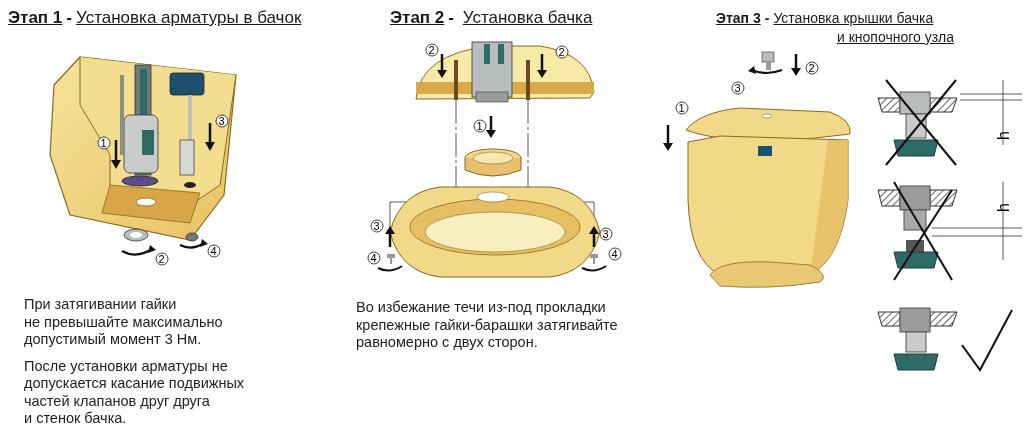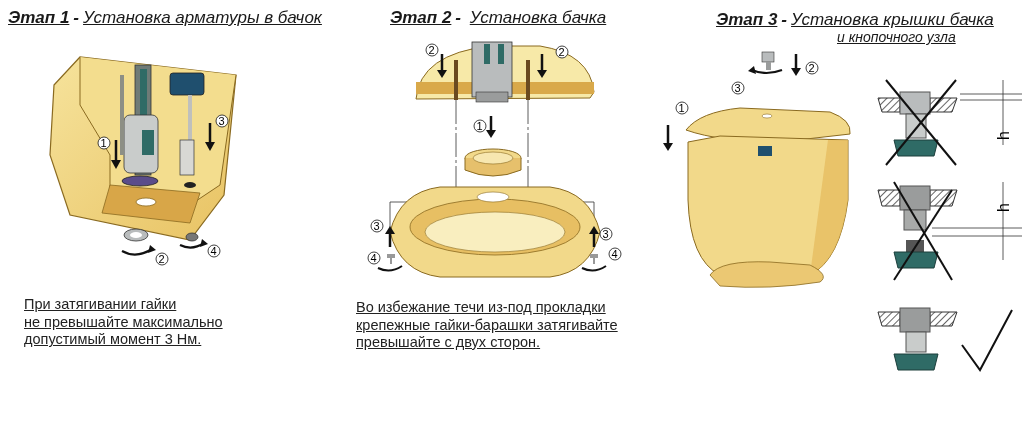--- a/index.html
+++ b/index.html
@@ -1,36 +1,36 @@
 <!DOCTYPE html>
 <html><head>
 <meta charset="utf-8">
 <style>
   html,body{margin:0;padding:0;background:#fff;}
   body{width:1024px;height:433px;position:relative;overflow:hidden;font-family:"Liberation Sans",sans-serif;color:#1a1a1a;}
-  .title{position:absolute;font-size:17px;white-space:nowrap;font-style:italic;}
+  .title{position:absolute;font-size:17px;white-space:nowrap;}
   .title .stage{font-weight:bold;text-decoration:underline;}
   .title .dash{font-weight:bold;margin:0 4px;}
   .title .name{text-decoration:underline;}
   .note{position:absolute;font-size:14.5px;line-height:17.5px;color:#222;}
-  .note p{margin:0 0 9px 0;white-space:pre-line;text-decoration:underline;}
+  .note p{margin:0 0 9px 0;white-space:pre-line;}
   svg{position:absolute;overflow:visible;}
   .num{font-family:"Liberation Sans",sans-serif;font-size:11px;}
   .dimh{font-family:"Liberation Sans",sans-serif;font-size:16px;}
 </style>
 </head>
 <body>
 
 <div class="title" style="left:8px;top:8px;">
   <span class="stage">Этап 1</span><span class="dash">-</span><span class="name">Установка арматуры в бачок</span>
 </div>
 <div class="title" style="left:390px;top:8px;">
   <span class="stage">Этап 2</span><span class="dash">-</span> <span class="name">Установка бачка</span>
 </div>
-<div class="title" style="left:716px;top:10px;font-size:17px;">
+<div class="title" style="left:716px;top:10px;font-size:14px;">
   <span class="stage">Этап 3</span><span class="dash">-</span><span class="name">Установка крышки бачка</span>
 </div>
 <div class="title" style="left:837px;top:29px;font-size:14px;">
   <span class="name">и кнопочного узла</span>
 </div>
 
 <svg width="230" height="230" style="left:40px;top:45px;" viewBox="0 0 230 230">
   <defs>
     <linearGradient id="tg1" x1="0" y1="0" x2="1" y2="1">
       <stop offset="0" stop-color="#f6e39c"></stop>
@@ -211,18 +211,22 @@
     <rect x="34" y="262" width="20" height="20" fill="#c9cccb" stroke="#555"></rect>
     <path d="M22 284 L66 284 L62 300 L26 300 Z" fill="#2f6b66" stroke="#1c3e3b"></path>
     <polyline points="90,275 108,300 140,240" fill="none" stroke="#111" stroke-width="2"></polyline>
   </g>
 </svg>
 
 <div class="note" style="left:24px;top:296px;width:320px;">
   <p>При затягивании гайки
 не превышайте максимально
 допустимый момент 3 Нм.</p>
+  <p>После установки арматуры не
+допускается касание подвижных
+частей клапанов друг друга
+и стенок бачка.</p>
 </div>
 <div class="note" style="left:356px;top:299px;width:320px;">
   <p>Во избежание течи из-под прокладки
 крепежные гайки-барашки затягивайте
-превышайте с двух сторон.</p>
+равномерно с двух сторон.</p>
 </div>
 
 </body></html>

